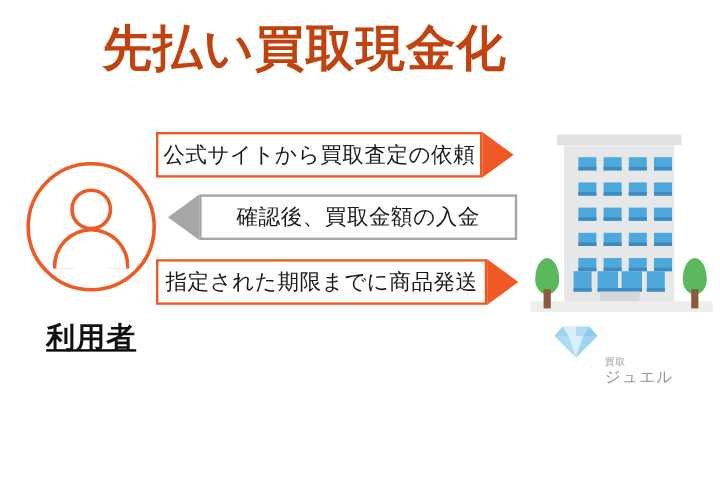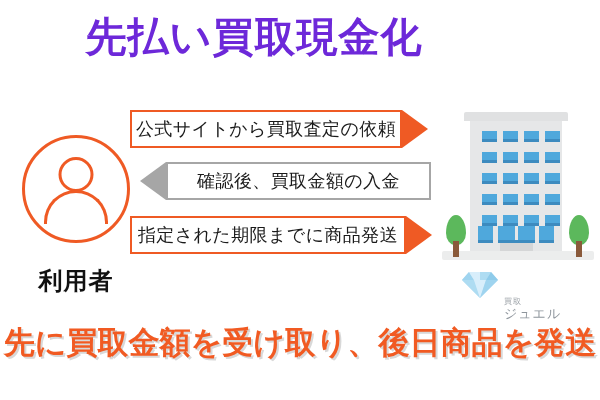--- a/index.html
+++ b/index.html
@@ -23,32 +23,32 @@
   
   .title {
     position: absolute;
     left: 0;
     top: 18px;
     width: 508px;
     text-align: center;
     font-size: 41px;
     font-weight: bold;
     letter-spacing: 1px;
-    color: #6d28d9;
+    color: #c2410c;
     line-height: 1.1;
     white-space: nowrap;
-    font-family: Liberation Mono, monospace;
   }
 
   
   .user-block {
     position: absolute;
     left: 16px;
     top: 135px;
     width: 120px;
+    text-decoration: underline;
   }
   .user-circle {
     width: 108px;
     height: 108px;
     border: 3px solid #ef5a24;
     border-radius: 50%;
     box-sizing: border-box;
     position: relative;
     margin: 0 auto;
   }
@@ -352,15 +352,14 @@
       <polygon points="0,9 12,9 18,27" fill="#aedcf2"></polygon>
       <polygon points="12,9 24,9 18,27" fill="#d8eefb"></polygon>
       <polygon points="24,9 36,9 18,27" fill="#9fd4ef"></polygon>
     </svg>
     <span class="logo-text">
       <span class="logo-sub">買取</span>
       <span class="logo-main">ジュエル</span>
     </span>
   </div>
 
-  <div class="banner">先に買取金額を受け取り、後日商品を発送</div>
 
 </div>
 
 </body></html>

